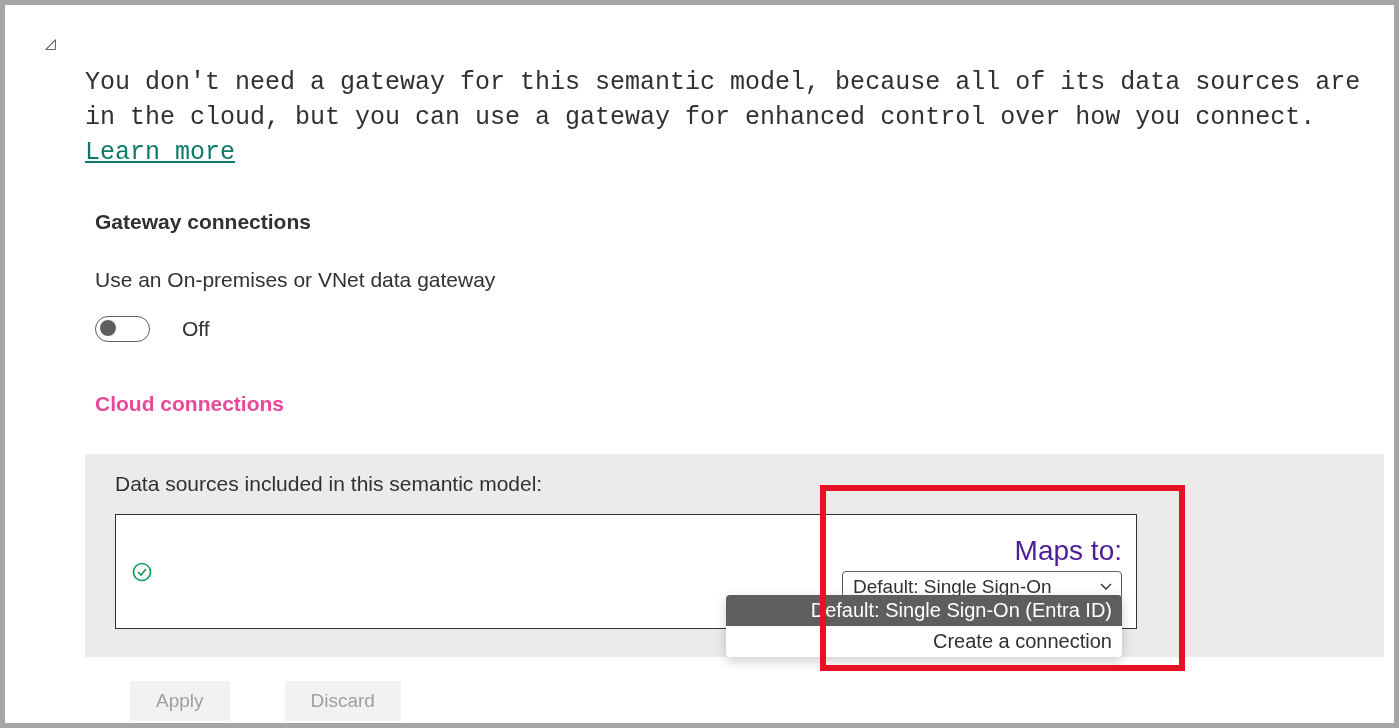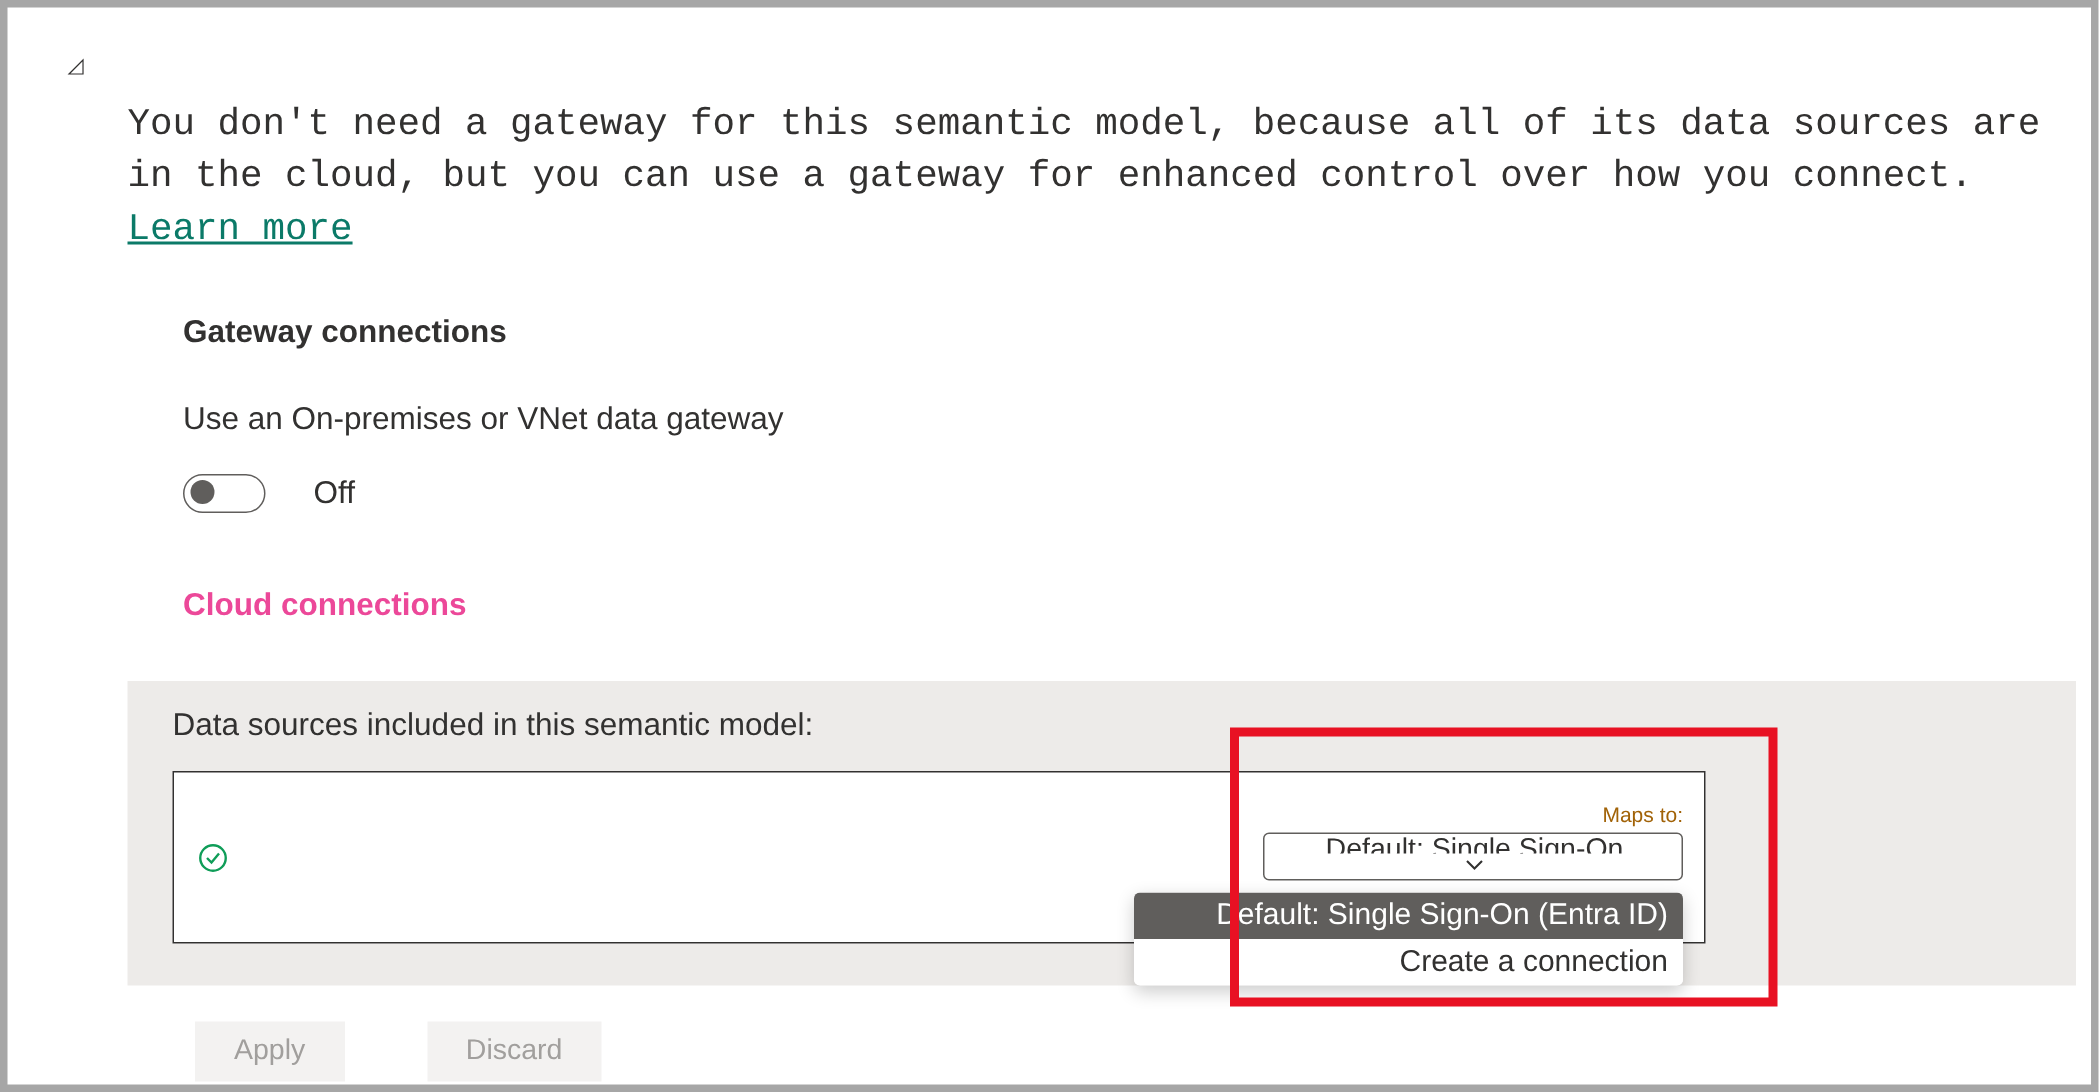--- a/index.html
+++ b/index.html
@@ -42,21 +42,21 @@
       margin-bottom: 40px;
       line-height: 1.4;
       font-family: Liberation Mono, monospace;
     }
     .learn-more {
       color: #0b7a68;
       text-decoration: underline;
       cursor: pointer;
     }
     .sub-section {
-      margin-left: 77px;
+      margin-left: 50px;
     }
     .sub-title {
       font-size: 21px;
       font-weight: 700;
       color: #323130;
       margin-bottom: 34px;
     }
     .toggle-label {
       font-size: 21px;
       color: #323130;
@@ -125,52 +125,51 @@
       align-items: center;
       justify-content: center;
     }
     .maps-container {
       position: absolute;
       right: 14px;
       top: 20px;
       text-align: right;
     }
     .maps-label {
-      font-size: 14px;
-      color: #a16207;
+      font-size: 28px;
+      color: #4c1d95;
       margin-bottom: 4px;
     }
     .dropdown {
       width: 280px;
       height: 32px;
       border: 1.5px solid #605e5c;
       border-radius: 4px;
       display: flex;
       align-items: center;
       justify-content: space-between;
       padding: 0 8px 0 10px;
       background: #fff;
       cursor: pointer;
-      flex-direction: column;
     }
     .dropdown-text {
       font-size: 19px;
       color: #323130;
       white-space: nowrap;
       overflow: hidden;
     }
     .chevron-down {
       font-size: 14px;
       color: #323130;
     }
     .dropdown-menu {
       position: absolute;
       top: 60px;
       right: 0;
-      width: 366px;
+      width: 396px;
       background: #fff;
       border-radius: 4px;
       box-shadow: 0 4px 12px rgba(0,0,0,0.2);
       overflow: hidden;
       z-index: 10;
     }
     .dropdown-item {
       padding: 4px 10px;
       font-size: 20px;
       cursor: pointer;

